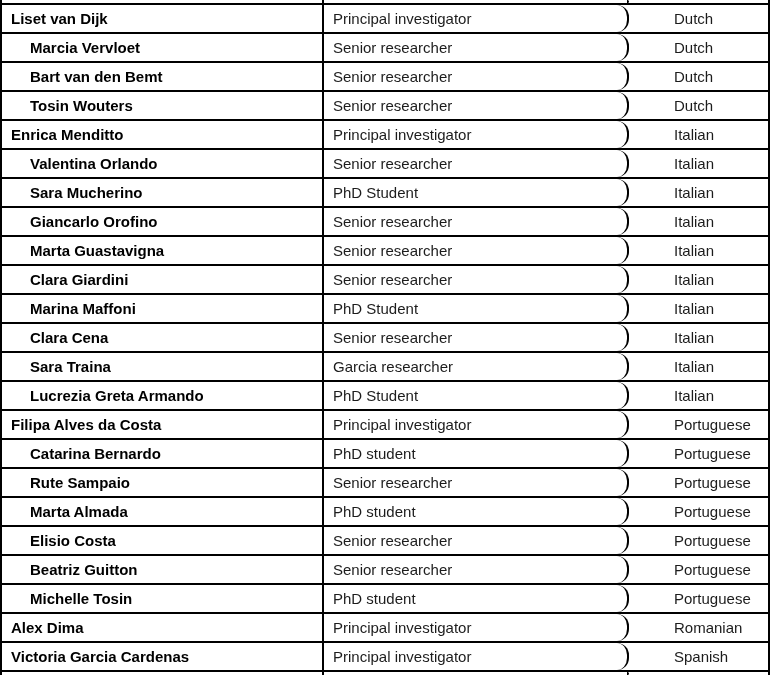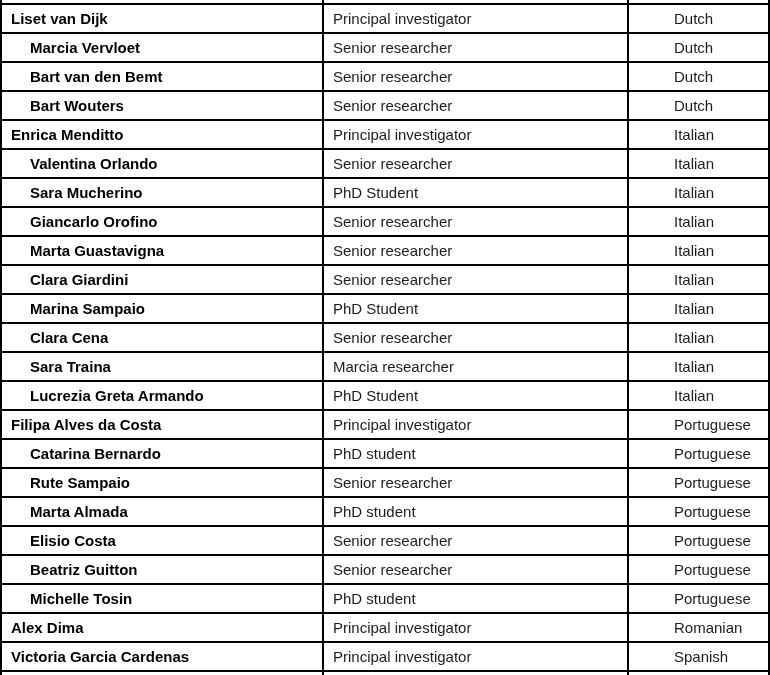--- a/index.html
+++ b/index.html
@@ -50,20 +50,21 @@
     color: #1c1c1c;
     border-right: 2px solid #000000;
   }
   .cell.name {
     flex: 0 0 322px;
     font-weight: bold;
     color: #000000;
   }
   .cell.role {
     flex: 0 0 305px;
+    border-radius: 12px;
   }
   .cell.nat {
     flex: 1 1 auto;
     border-right: none;
     margin-left: 36px;
   }
   .cell.name.indent {
     padding-left: 28px;
   }
 </style>
@@ -85,21 +86,21 @@
     <div class="cell nat">Dutch</div>
   </div><div class="row">
     <div class="cell name indent">Marcia Vervloet</div>
     <div class="cell role">Senior researcher</div>
     <div class="cell nat">Dutch</div>
   </div><div class="row">
     <div class="cell name indent">Bart van den Bemt</div>
     <div class="cell role">Senior researcher</div>
     <div class="cell nat">Dutch</div>
   </div><div class="row">
-    <div class="cell name indent">Bart Wouters</div>
+    <div class="cell name indent">Tosin Wouters</div>
     <div class="cell role">Senior researcher</div>
     <div class="cell nat">Dutch</div>
   </div><div class="row">
     <div class="cell name">Enrica Menditto</div>
     <div class="cell role">Principal investigator</div>
     <div class="cell nat">Italian</div>
   </div><div class="row">
     <div class="cell name indent">Valentina Orlando</div>
     <div class="cell role">Senior researcher</div>
     <div class="cell nat">Italian</div>
@@ -113,30 +114,30 @@
     <div class="cell nat">Italian</div>
   </div><div class="row">
     <div class="cell name indent">Marta Guastavigna</div>
     <div class="cell role">Senior researcher</div>
     <div class="cell nat">Italian</div>
   </div><div class="row">
     <div class="cell name indent">Clara Giardini</div>
     <div class="cell role">Senior researcher</div>
     <div class="cell nat">Italian</div>
   </div><div class="row">
-    <div class="cell name indent">Marina Sampaio</div>
+    <div class="cell name indent">Marina Maffoni</div>
     <div class="cell role">PhD Student</div>
     <div class="cell nat">Italian</div>
   </div><div class="row">
     <div class="cell name indent">Clara Cena</div>
     <div class="cell role">Senior researcher</div>
     <div class="cell nat">Italian</div>
   </div><div class="row">
     <div class="cell name indent">Sara Traina</div>
-    <div class="cell role">Marcia researcher</div>
+    <div class="cell role">Garcia researcher</div>
     <div class="cell nat">Italian</div>
   </div><div class="row">
     <div class="cell name indent">Lucrezia Greta Armando</div>
     <div class="cell role">PhD Student</div>
     <div class="cell nat">Italian</div>
   </div><div class="row">
     <div class="cell name">Filipa Alves da Costa</div>
     <div class="cell role">Principal investigator</div>
     <div class="cell nat">Portuguese</div>
   </div><div class="row">

